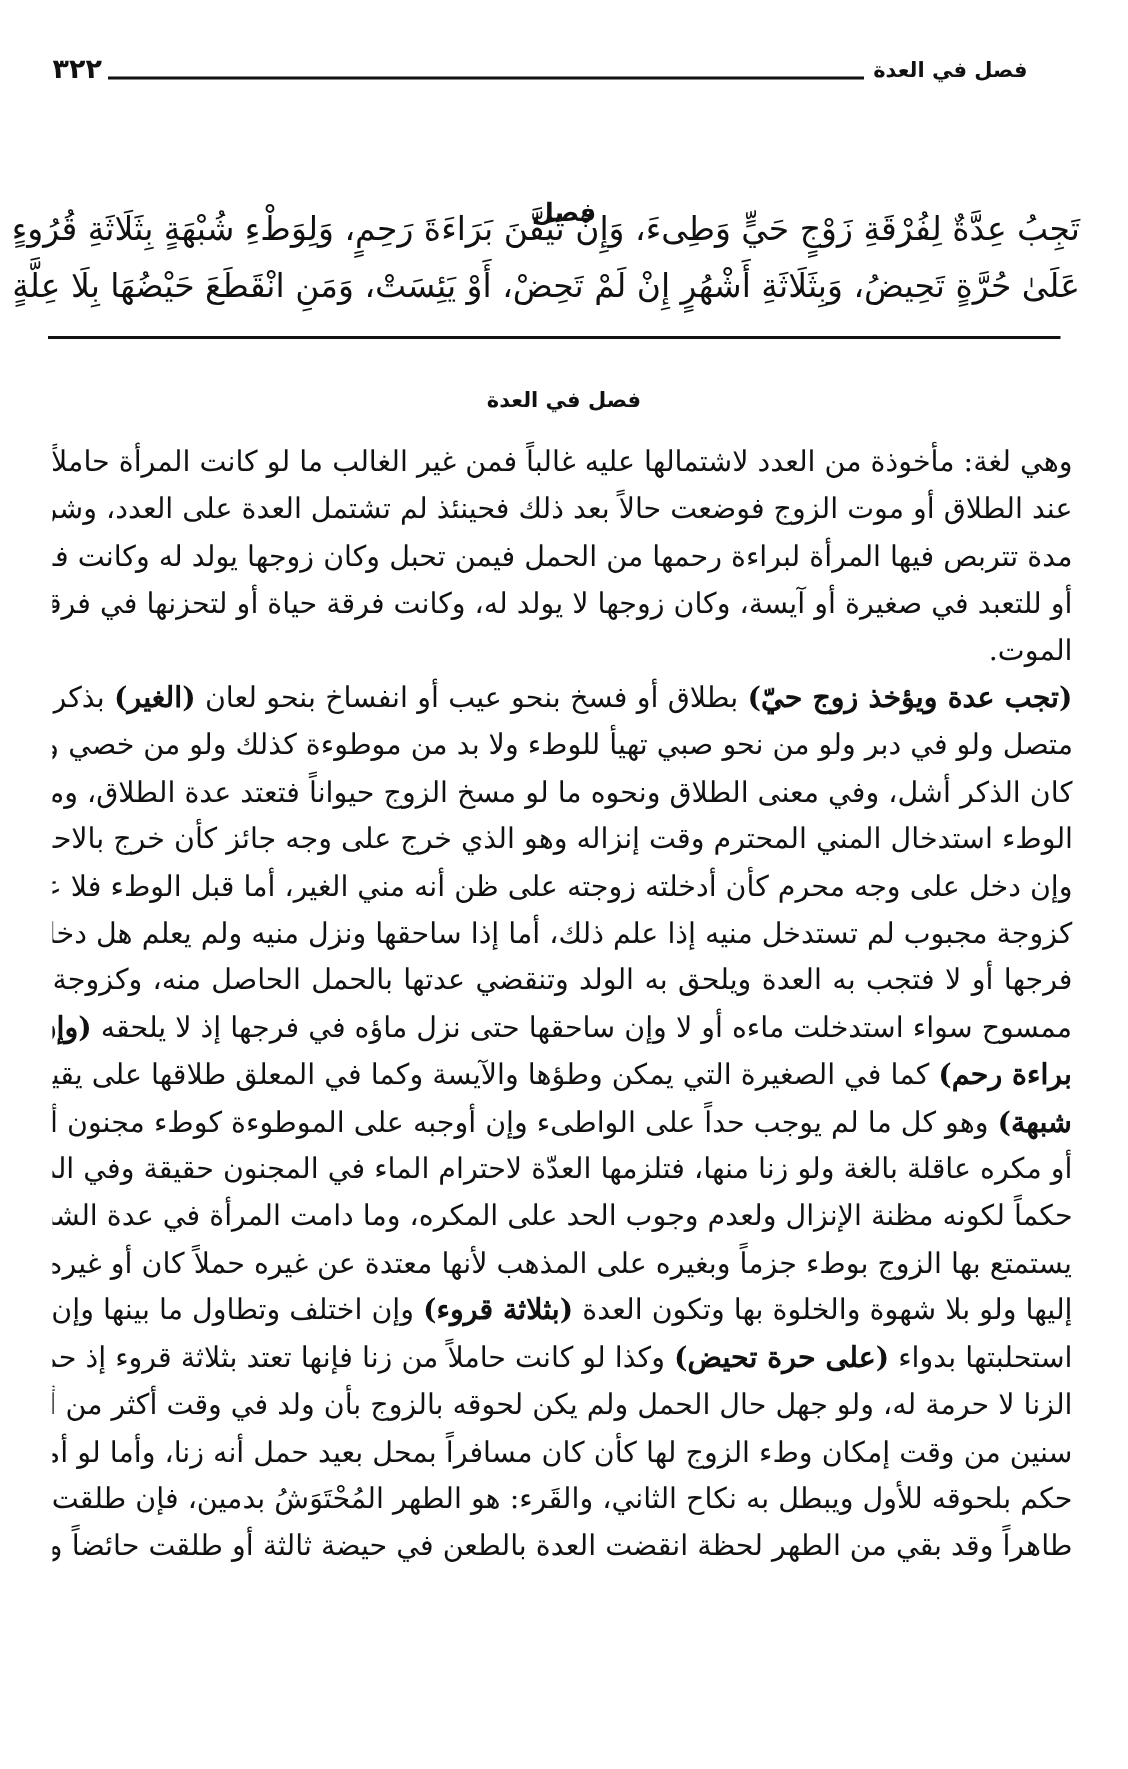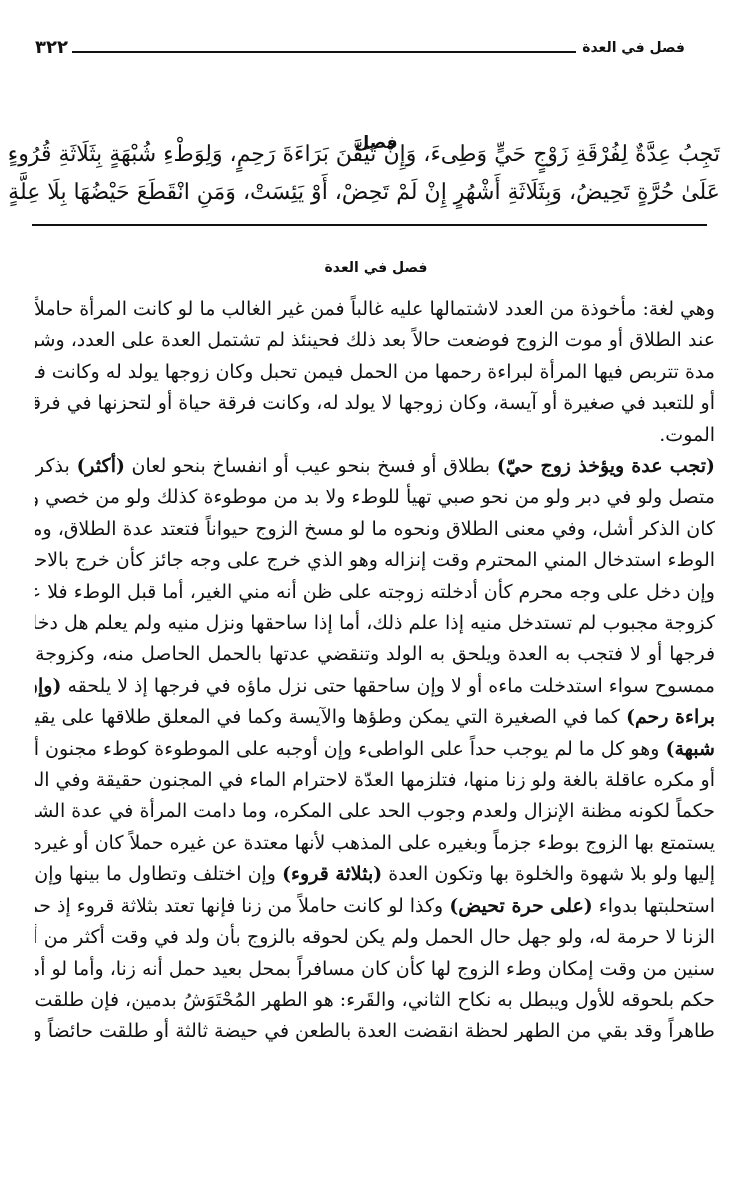--- a/index.html
+++ b/index.html
@@ -147,21 +147,21 @@
 
   <div class="body-block intro">
     <span class="body-line">وهي لغة: مأخوذة من العدد لاشتمالها عليه غالباً فمن غير الغالب ما لو كانت المرأة حاملاً</span>
     <span class="body-line">عند الطلاق أو موت الزوج فوضعت حالاً بعد ذلك فحينئذ لم تشتمل العدة على العدد، وشرعاً:</span>
     <span class="body-line">مدة تتربص فيها المرأة لبراءة رحمها من الحمل فيمن تحبل وكان زوجها يولد له وكانت فرقة حياة</span>
     <span class="body-line">أو للتعبد في صغيرة أو آيسة، وكان زوجها لا يولد له، وكانت فرقة حياة أو لتحزنها في فرقة</span>
     <span class="body-line last">الموت.</span>
   </div>
 
   <div class="body-block sharh" id="sharh">
-      <span class="body-line"><span class="b">(تجب عدة ويؤخذ زوج حيّ)</span><span> بطلاق أو فسخ بنحو عيب أو انفساخ بنحو لعان </span><span class="b">(أكثر)</span><span> بذكر</span></span>
+      <span class="body-line"><span class="b">(تجب عدة ويؤخذ زوج حيّ)</span><span> بطلاق أو فسخ بنحو عيب أو انفساخ بنحو لعان </span><span class="b">(الغير)</span><span> بذكر</span></span>
       <span class="body-line"><span>متصل ولو في دبر ولو من نحو صبي تهيأ للوطء ولا بد من موطوءة كذلك ولو من خصي وإن</span></span>
       <span class="body-line"><span>كان الذكر أشل، وفي معنى الطلاق ونحوه ما لو مسخ الزوج حيواناً فتعتد عدة الطلاق، ومثل</span></span>
       <span class="body-line"><span>الوطء استدخال المني المحترم وقت إنزاله وهو الذي خرج على وجه جائز كأن خرج بالاحتلام</span></span>
       <span class="body-line"><span>وإن دخل على وجه محرم كأن أدخلته زوجته على ظن أنه مني الغير، أما قبل الوطء فلا عدة</span></span>
       <span class="body-line"><span>كزوجة مجبوب لم تستدخل منيه إذا علم ذلك، أما إذا ساحقها ونزل منيه ولم يعلم هل دخل</span></span>
       <span class="body-line"><span>فرجها أو لا فتجب به العدة ويلحق به الولد وتنقضي عدتها بالحمل الحاصل منه، وكزوجة</span></span>
       <span class="body-line"><span>ممسوح سواء استدخلت ماءه أو لا وإن ساحقها حتى نزل ماؤه في فرجها إذ لا يلحقه </span><span class="b">(وإن تيقن</span></span>
       <span class="body-line"><span class="b">براءة رحم)</span><span> كما في الصغيرة التي يمكن وطؤها والآيسة وكما في المعلق طلاقها على يقين البراءة</span></span>
       <span class="body-line"><span class="b">شبهة)</span><span> وهو كل ما لم يوجب حداً على الواطىء وإن أوجبه على الموطوءة كوطء مجنون أو مراهق</span></span>
       <span class="body-line"><span>أو مكره عاقلة بالغة ولو زنا منها، فتلزمها العدّة لاحترام الماء في المجنون حقيقة وفي المراهق</span></span>

